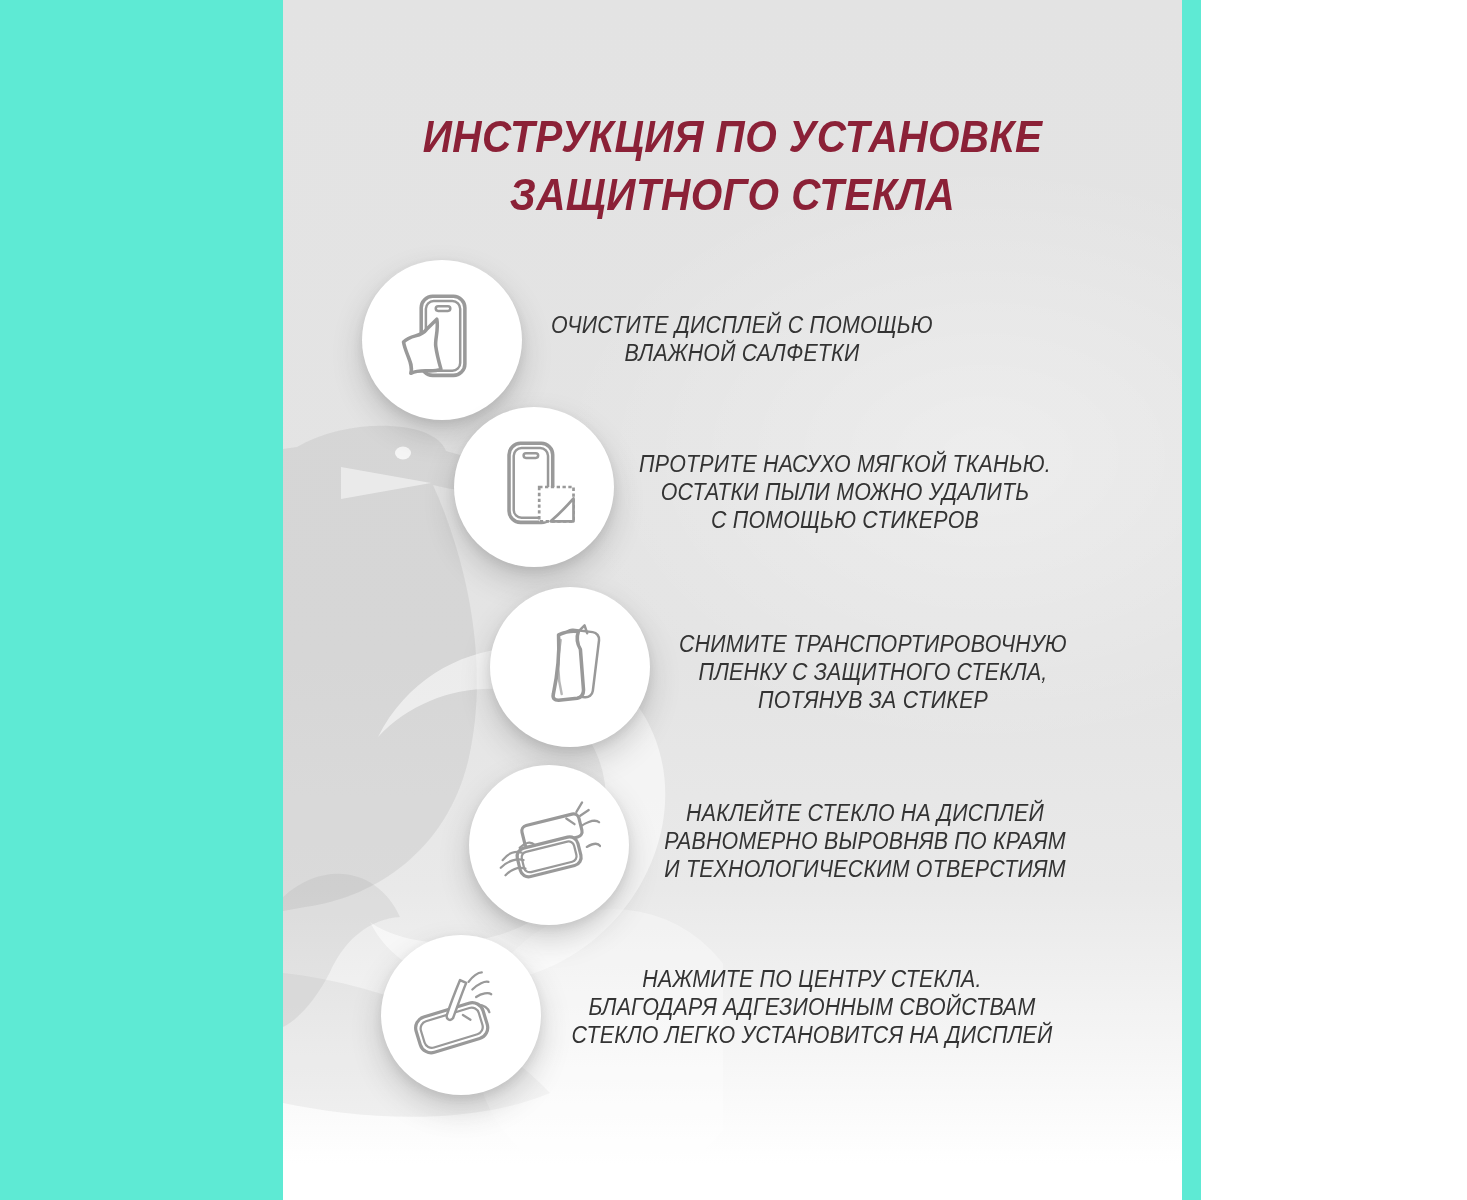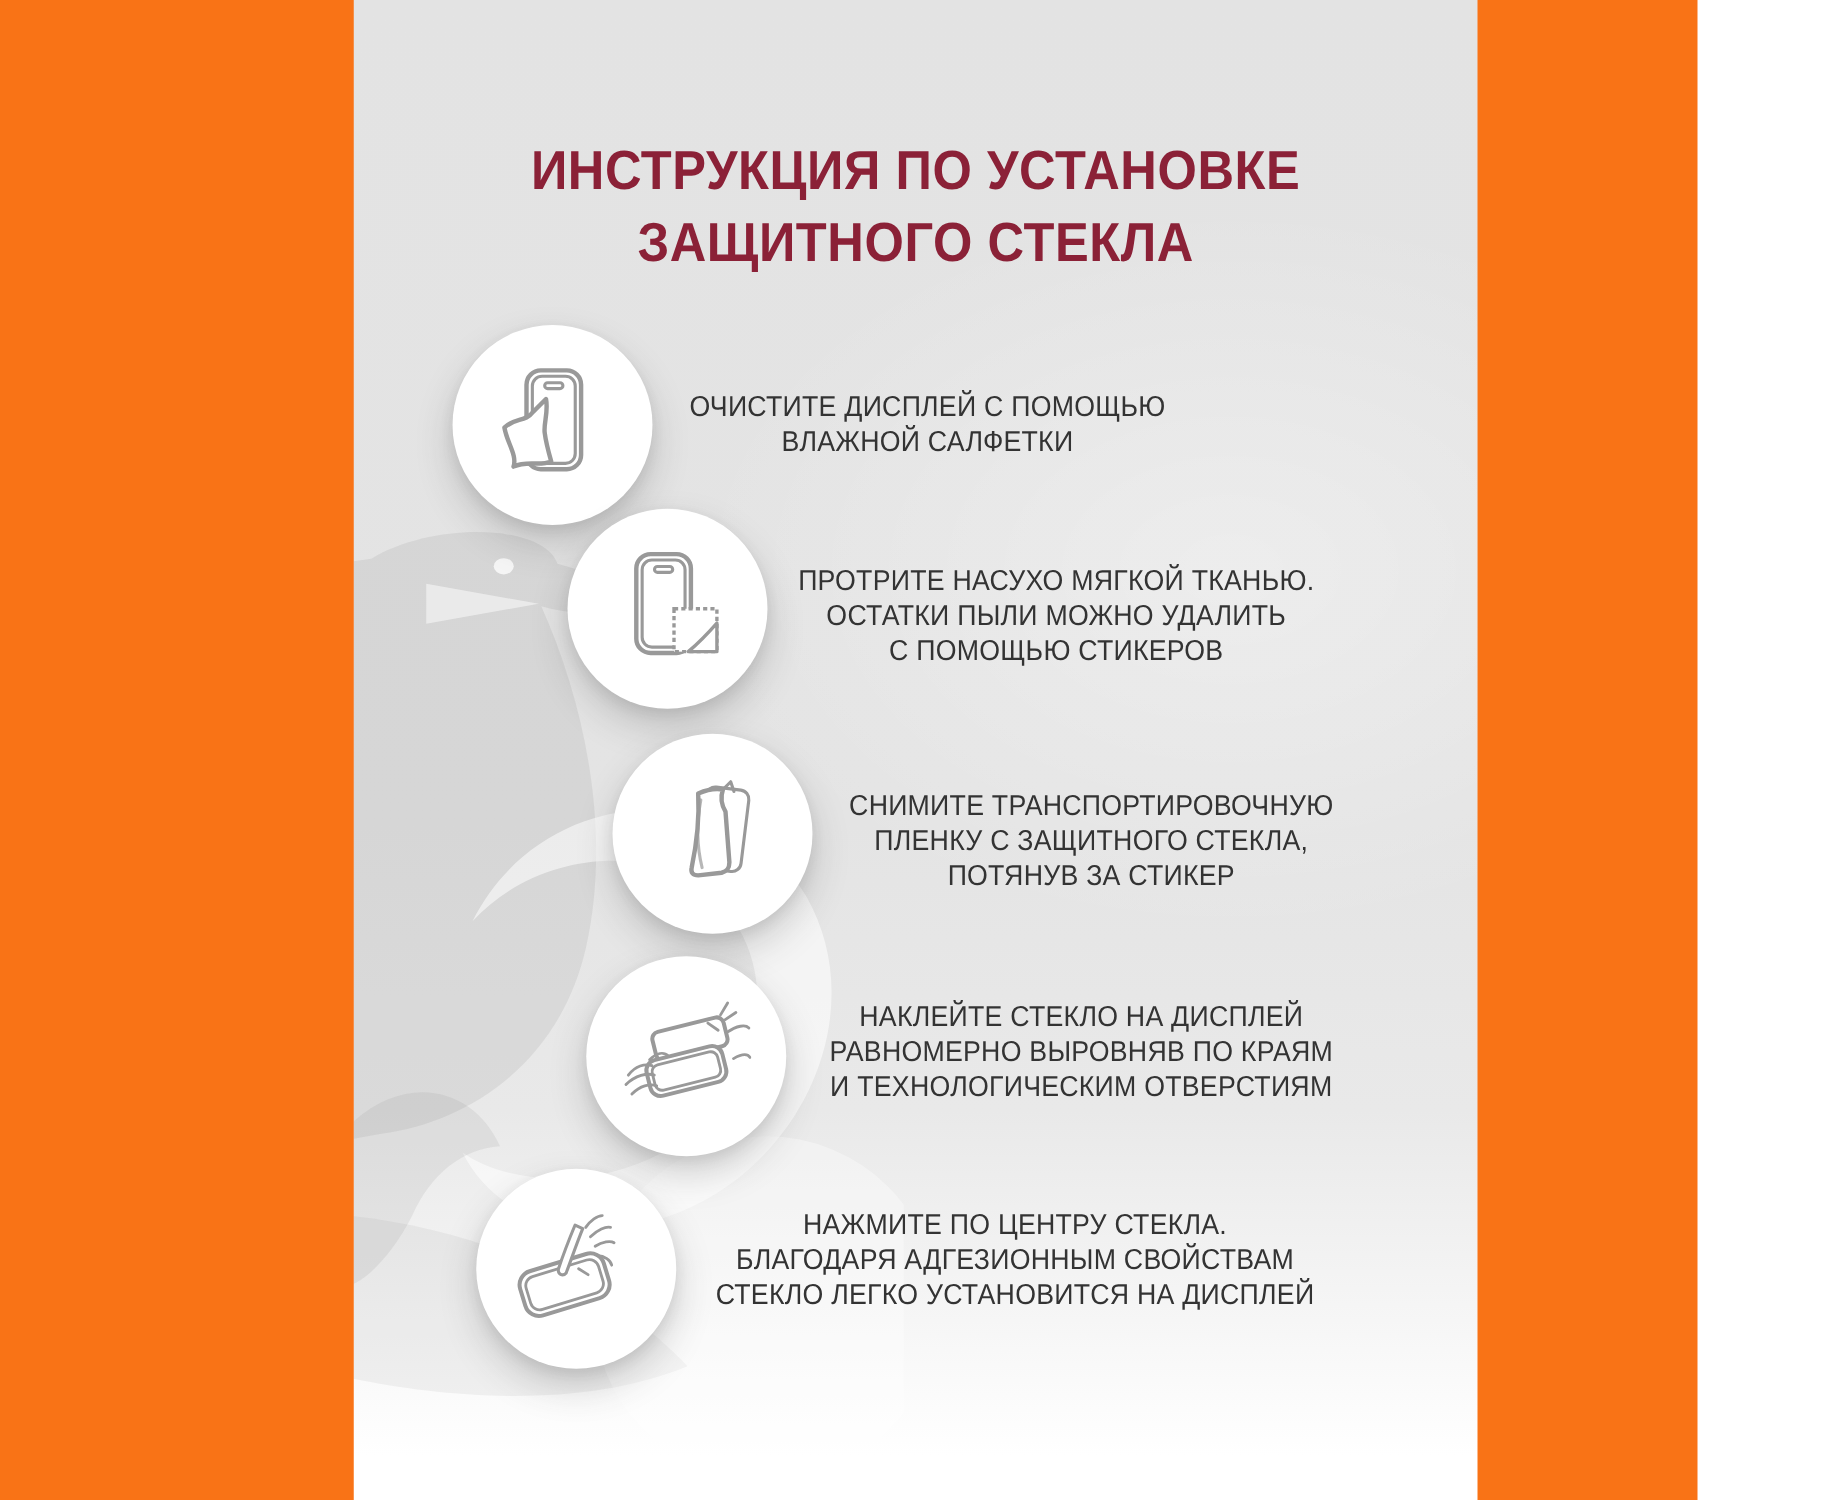--- a/index.html
+++ b/index.html
@@ -1,18 +1,19 @@
 <!DOCTYPE html>
 <html><head>
 <meta charset="utf-8">
 <style>
   html,body{margin:0;padding:0;background:#ffffff;}
   .canvas{
-    position:relative;width:1358px;height:1200px;background:#f97316;overflow:hidden;
+    position:relative;width:1201px;height:1200px;background:#5eead4;overflow:hidden;
     font-family:"Liberation Sans","DejaVu Sans",sans-serif;
+    font-style:italic;
   }
   .panel{
     position:absolute;left:283px;top:0;width:899px;height:1200px;
     background:
       radial-gradient(620px 420px at 78% 38%, rgba(255,255,255,0.35), rgba(255,255,255,0) 70%),
       linear-gradient(180deg,#e3e3e3 0%,#e4e4e4 55%,#e9e9e9 74%,#f6f6f6 88%,#ffffff 97%);
   }
   .watermark{position:absolute;left:283px;top:425px;width:440px;height:730px;pointer-events:none;}
   .title{
     position:absolute;left:283px;top:108px;width:899px;

